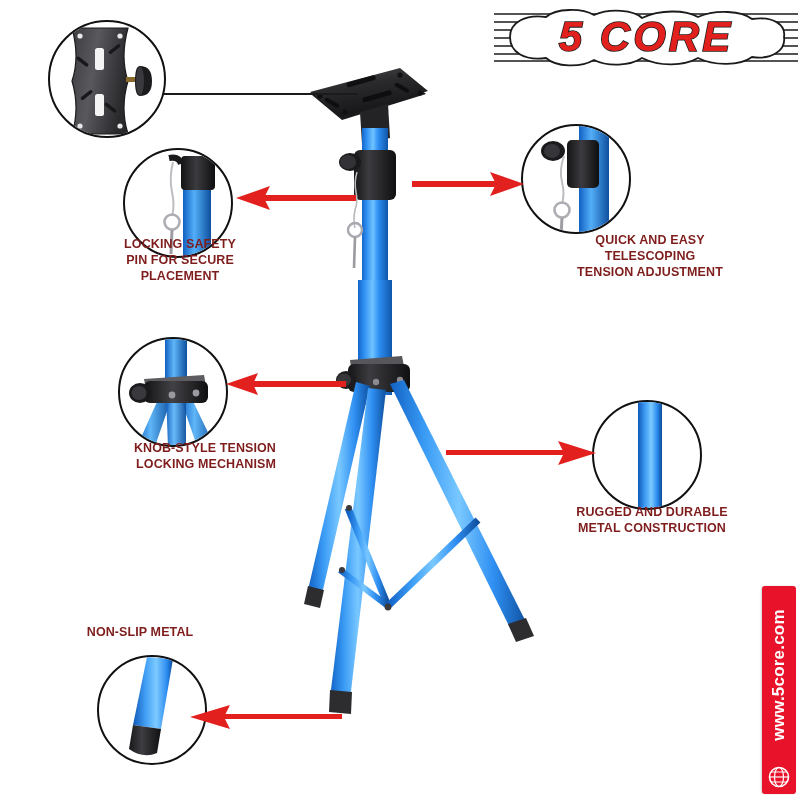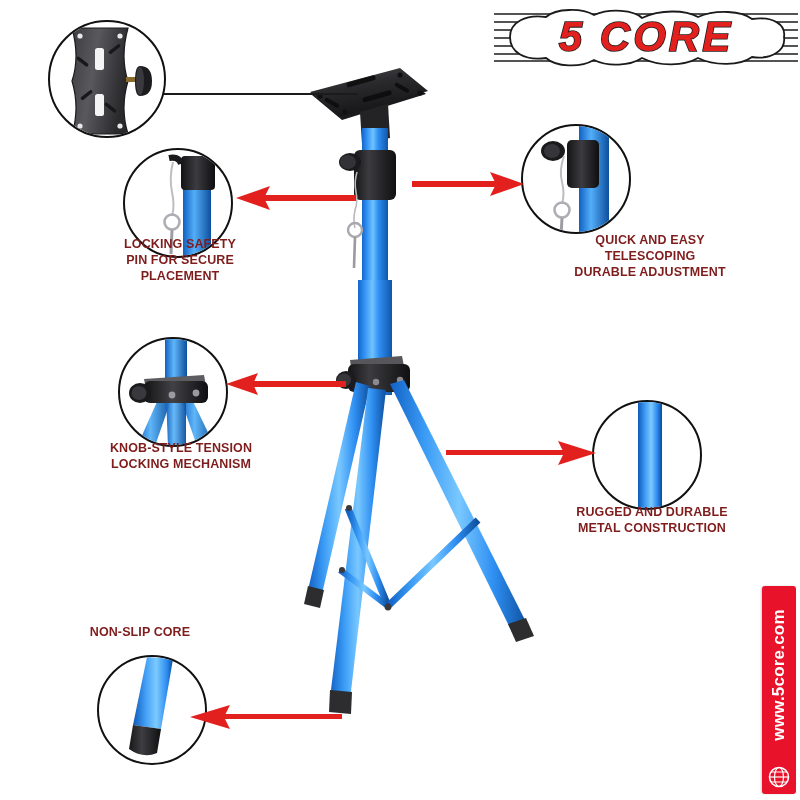--- a/index.html
+++ b/index.html
@@ -323,21 +323,21 @@
         <g stroke="#bdbdc2" stroke-width="2" fill="none">
           <path d="M41 30 q-5 14 -2 26 q3 12 0 22"></path>
         </g>
         <circle cx="39" cy="84" r="7.5" fill="none" stroke="#adadb3" stroke-width="2.6"></circle>
         <line x1="39" y1="92" x2="38" y2="110" stroke="#9d9da3" stroke-width="3"></line>
       </svg>
     </div>
   </div>
   <div class="caption" style="left:540px; top:232px; width:220px;">QUICK AND EASY
 TELESCOPING
-DURABLE ADJUSTMENT</div>
+TENSION ADJUSTMENT</div>
 
   <div class="callout" style="left:118px; top:337px; width:110px; height:110px;">
     <div class="callout-inner">
       <svg width="110" height="110" viewBox="0 0 110 110">
         <defs>
           <linearGradient id="cp3" x1="0" y1="0" x2="1" y2="0">
             <stop offset="0%" stop-color="#1060c2"></stop>
             <stop offset="40%" stop-color="#5fb6f8"></stop>
             <stop offset="100%" stop-color="#0d4f9e"></stop>
           </linearGradient>
@@ -353,21 +353,21 @@
         <path d="M48 108 L46 56 L66 56 L66 110 Z" fill="url(#cp3)" opacity=".95"></path>
         <path d="M24 40 L84 36 L88 58 L28 62 Z" fill="#5c5c61"></path>
         <rect x="24" y="42" width="64" height="22" rx="6" fill="url(#cb3)"></rect>
         <ellipse cx="20" cy="54" rx="11" ry="10" fill="#1a1a1c"></ellipse>
         <ellipse cx="19" cy="54" rx="7.5" ry="7" fill="#39393d"></ellipse>
         <circle cx="52" cy="56" r="3.4" fill="#9a9aa0"></circle>
         <circle cx="76" cy="54" r="3.4" fill="#9a9aa0"></circle>
       </svg>
     </div>
   </div>
-  <div class="caption" style="left:86px; top:440px; width:190px;">KNOB-STYLE TENSION
+  <div class="caption" style="left:86px; top:440px; width:190px;text-align:right;">KNOB-STYLE TENSION
 LOCKING MECHANISM</div>
 
   <div class="callout" style="left:592px; top:400px; width:110px; height:110px;">
     <div class="callout-inner">
       <svg width="110" height="110" viewBox="0 0 110 110">
         <defs>
           <linearGradient id="cp4" x1="0" y1="0" x2="1" y2="0">
             <stop offset="0%" stop-color="#0f5ab8"></stop>
             <stop offset="30%" stop-color="#3f9df5"></stop>
             <stop offset="55%" stop-color="#7ccaff"></stop>
@@ -397,21 +397,21 @@
             <stop offset="0%" stop-color="#171719"></stop>
             <stop offset="40%" stop-color="#3e3e42"></stop>
             <stop offset="100%" stop-color="#0f0f11"></stop>
           </linearGradient>
         </defs>
         <path d="M48 0 L74 2 L62 72 L34 68 Z" fill="url(#cp5)"></path>
         <path d="M34 68 L62 72 L58 96 Q44 102 30 92 Z" fill="url(#cf5)"></path>
       </svg>
     </div>
   </div>
-  <div class="caption" style="left:60px; top:624px; width:160px;">NON-SLIP CORE</div>
+  <div class="caption" style="left:60px; top:624px; width:160px;">NON-SLIP METAL</div>
 
   <div class="arrow" style="left:236px; top:186px; width:120px; height:24px;">
     <svg width="120" height="24" viewBox="0 0 120 24">
       <rect x="26" y="9" width="94" height="6" fill="#e2201d"></rect>
       <path d="M0 12 L34 0 L28 12 L34 24 Z" fill="#e2201d"></path>
     </svg>
   </div>
 
   <div class="arrow" style="left:412px; top:172px; width:112px; height:24px;">
     <svg width="112" height="24" viewBox="0 0 112 24">

